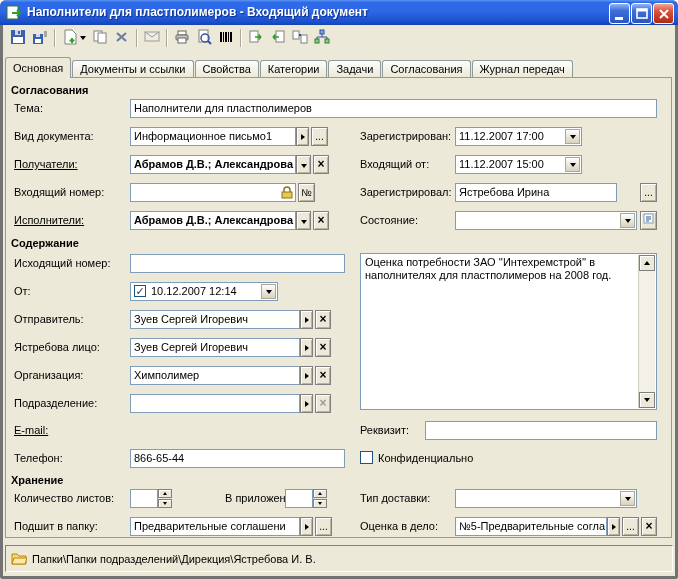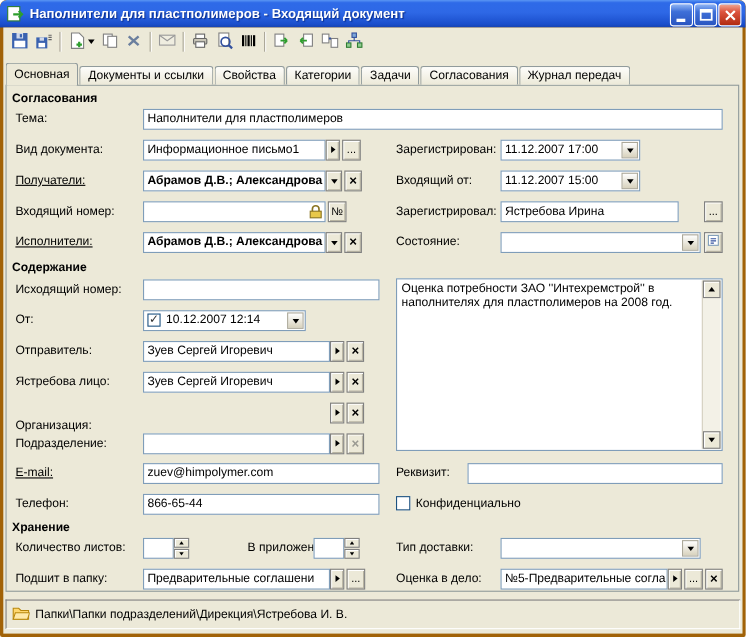--- a/index.html
+++ b/index.html
@@ -1,19 +1,19 @@
 <!DOCTYPE html>
 <html><head>
 <meta charset="utf-8">
 <style>
   * { box-sizing: border-box; }
   html,body { margin:0; padding:0; background:#fff; }
   body { font-family:"Liberation Sans","DejaVu Sans",sans-serif; font-size:11px; color:#000; }
 
-  .window { position:relative; width:678px; height:579px; background:#a16207; border-radius:6px 6px 2px 2px; overflow:hidden; }
+  .window { position:relative; width:678px; height:579px; background:#737373; border-radius:6px 6px 2px 2px; overflow:hidden; }
 
   
   .titlebar { position:absolute; left:0; top:0; right:0; height:25px; border-radius:6px 6px 0 0;
     background:linear-gradient(180deg,#5A96F4 0%,#2E6AE8 10%,#2E68E6 45%,#1A4ECC 88%,#1642AE 100%); }
   .title-icon { position:absolute; left:6px; top:4px; width:16px; height:16px; }
   .title-text { position:absolute; left:27px; top:5px; color:#fff; font-weight:bold; font-size:12px; white-space:nowrap; text-shadow:1px 1px 1px #0A2E8C; }
   .cap-btn { position:absolute; top:3px; width:21px; height:21px; border:1px solid #fff; border-radius:3px;
     background:linear-gradient(180deg,#8FB4F4 0%,#3E6FD8 35%,#2A55C0 100%); display:flex; align-items:center; justify-content:center; padding:0; }
   .cap-btn.close { background:linear-gradient(180deg,#F0A894 0%,#DD5540 35%,#B02A10 100%); }
 
@@ -278,31 +278,31 @@
     <span class="lbl" style="left:11px;top:288px;">Отправитель:</span>
     <div class="fld" style="left:127px;top:285px;width:170px;"><span class="ftext">Зуев Сергей Игоревич</span></div>
     <button class="sbtn" style="left:297px;top:285px;width:13px;"><span class="tri-right"></span></button>
     <button class="sbtn" style="left:312px;top:285px;width:16px;font-size:12px;font-weight:bold;">×</button>
 
     <span class="lbl" style="left:11px;top:316px;">Ястребова лицо:</span>
     <div class="fld" style="left:127px;top:313px;width:170px;"><span class="ftext">Зуев Сергей Игоревич</span></div>
     <button class="sbtn" style="left:297px;top:313px;width:13px;"><span class="tri-right"></span></button>
     <button class="sbtn" style="left:312px;top:313px;width:16px;font-size:12px;font-weight:bold;">×</button>
 
-    <span class="lbl" style="left:11px;top:344px;margin-top:12px;">Организация:</span>
+    <span class="lbl" style="left:11px;top:344px;">Организация:</span>
+    <div class="fld" style="left:127px;top:341px;width:170px;"><span class="ftext">Химполимер</span></div>
     <button class="sbtn" style="left:297px;top:341px;width:13px;"><span class="tri-right"></span></button>
     <button class="sbtn" style="left:312px;top:341px;width:16px;font-size:12px;font-weight:bold;">×</button>
 
     <span class="lbl" style="left:11px;top:372px;text-align:right;">Подразделение:</span>
     <div class="fld" style="left:127px;top:369px;width:170px;"><span class="ftext"></span></div>
     <button class="sbtn" style="left:297px;top:369px;width:13px;"><span class="tri-right"></span></button>
     <button class="sbtn" style="left:312px;top:369px;width:16px;font-size:12px;font-weight:bold;color:#9A9A92;">×</button>
 
     <span class="lbl ulink" style="left:11px;top:399px;">E-mail:</span>
-    <div class="fld" style="left:127px;top:396px;width:215px;"><span class="ftext">zuev@himpolymer.com</span></div>
     <span class="lbl" style="left:357px;top:399px;">Реквизит:</span>
     <div class="fld" style="left:422px;top:396px;width:232px;"><span class="ftext"></span></div>
 
     <span class="lbl" style="left:11px;top:427px;">Телефон:</span>
     <div class="fld" style="left:127px;top:424px;width:215px;"><span class="ftext">866-65-44</span></div>
     <span class="chk" style="left:357px;top:426px;"></span>
     <span class="lbl" style="left:375px;top:427px;">Конфиденциально</span>
 
     <span class="hdr" style="left:8px;top:449px;">Хранение</span>
 

